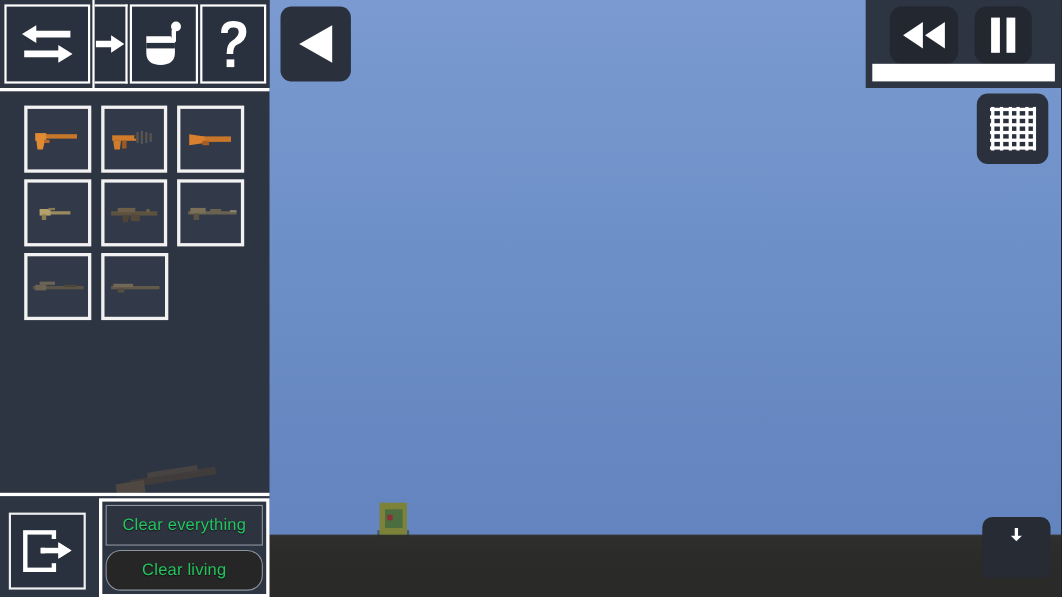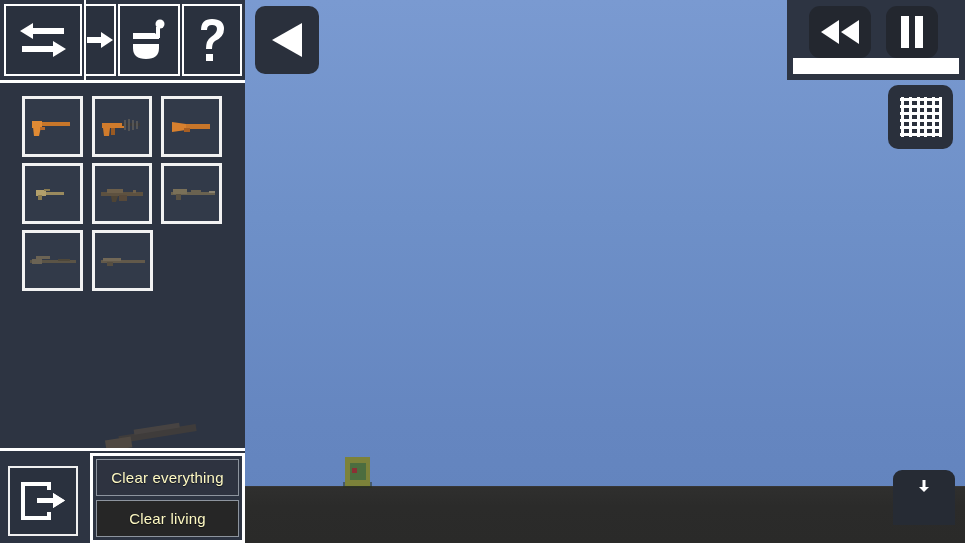--- a/index.html
+++ b/index.html
@@ -151,28 +151,28 @@
     position: absolute; left: 90px; top: 0px;
     width: 155px; height: 90px;
     border: 3px solid #ffffff;
     background: transparent;
     padding: 3px;
     display: flex; flex-direction: column; gap: 4px;
   }
   .clear-btn {
     flex: 1;
     display: flex; align-items: center; justify-content: center;
-    color: #fef9c3;
+    color: #22c55e;
     font-size: 15px;
     letter-spacing: 0.2px;
     border: 1px solid #8d949e;
     text-shadow: 0 1px 1px rgba(0,0,0,0.6);
   }
   #clear-everything { background: rgba(46,52,63,0.62); }
-  #clear-living     { background: #262626; }
+  #clear-living     { background: #262626; border-radius: 14px; }
 
   
   #back-btn {
     position: absolute; left: 255px; top: 6px;
     width: 64px; height: 68px;
     background: #2a303c;
     border-radius: 10px;
     display: flex; align-items: center; justify-content: center;
   }
 

